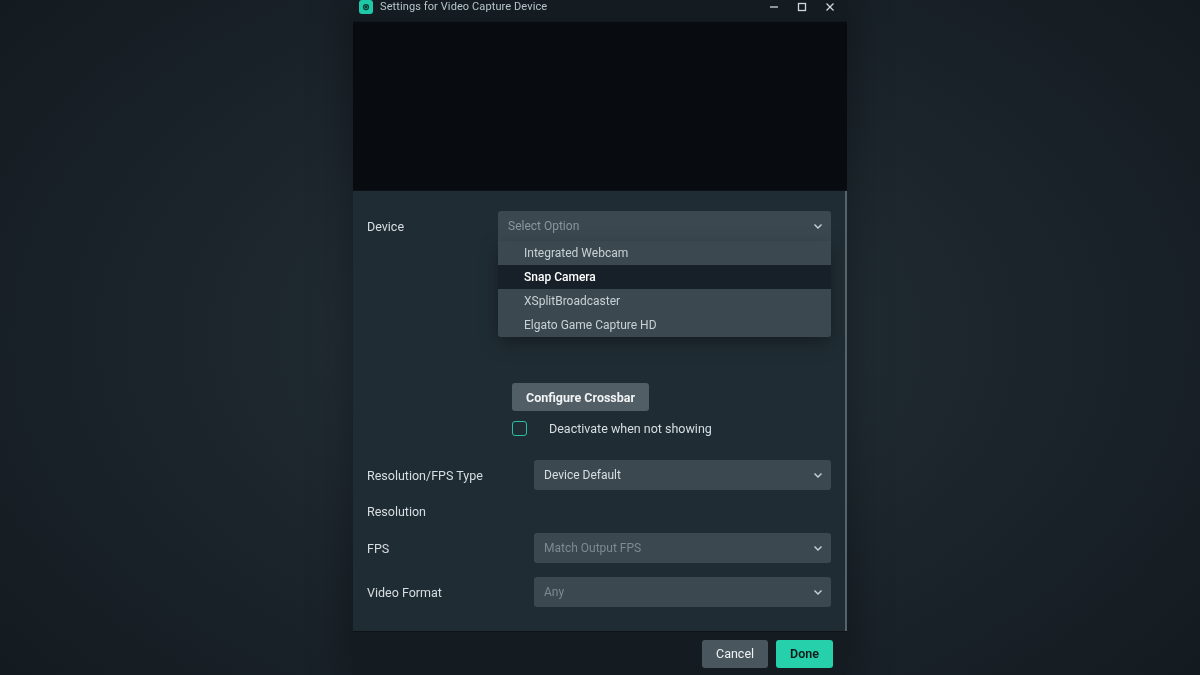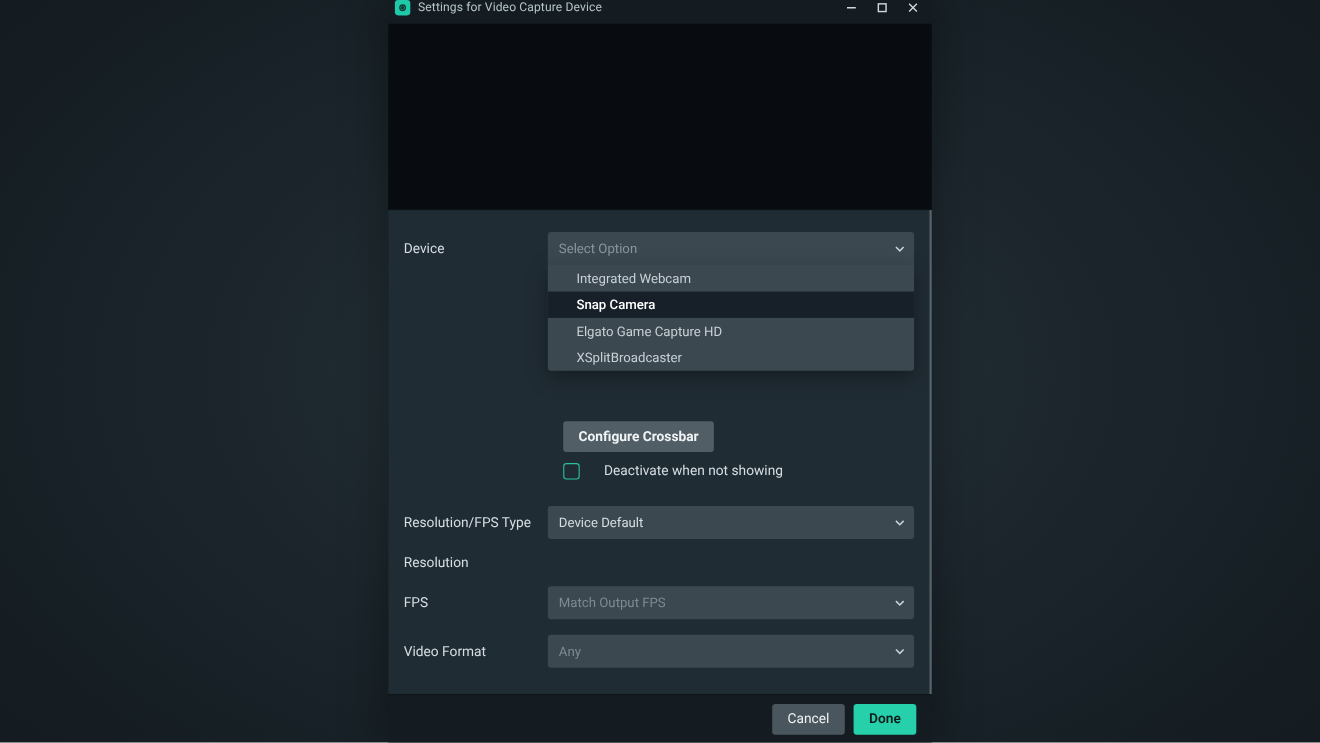--- a/index.html
+++ b/index.html
@@ -45,21 +45,21 @@
   }
   .form-area { padding: 20px 14px 40px 14px; }
 
   .row { display: flex; align-items: center; margin-bottom: 14px; }
   .row .lbl { width: 131px; font-size: 12.5px; color: #d6dee2; }
   .row .ctrl { flex: 1; }
 
   .select {
     position: relative; height: 30px; background: #3c4850; border-radius: 3px;
     display: flex; align-items: center; padding: 0 28px 0 10px;
-    font-size: 12px; color: #d6dee2;
+    font-size: 12px; color: #d6dee2; margin-left: 36px;
   }
   .select.disabled { color: #7d8a91; }
   .select .chev { position: absolute; right: 8px; top: 50%; transform: translateY(-50%); display:flex; }
   .select .chev svg { width: 10px; height: 10px; color: #cbd3d7; }
 
   .searchsel {
     position: relative; height: 30px; background: #3c4850; border-radius: 3px 3px 0 0;
     display: flex; align-items: center; padding: 0 28px 0 10px;
   }
   .searchsel input {
@@ -156,22 +156,22 @@
                   <polyline points="1.5,3.5 5,7 8.5,3.5" fill="none" stroke="currentColor" stroke-width="1.4"></polyline>
                 </svg>
             </span>
           </div>
         </div>
       </div>
 
       <div class="dropdown">
         <div class="dd-item">Integrated Webcam</div>
         <div class="dd-item sel">Snap Camera</div>
+        <div class="dd-item">XSplitBroadcaster</div>
         <div class="dd-item">Elgato Game Capture HD</div>
-        <div class="dd-item">XSplitBroadcaster</div>
       </div>
 
       <div class="spacer-after-device"></div>
 
       <div class="cfg-row">
         <button class="btn btn-grey">Configure Crossbar</button>
       </div>
 
       <div class="check-row">
         <div class="chk"></div>

